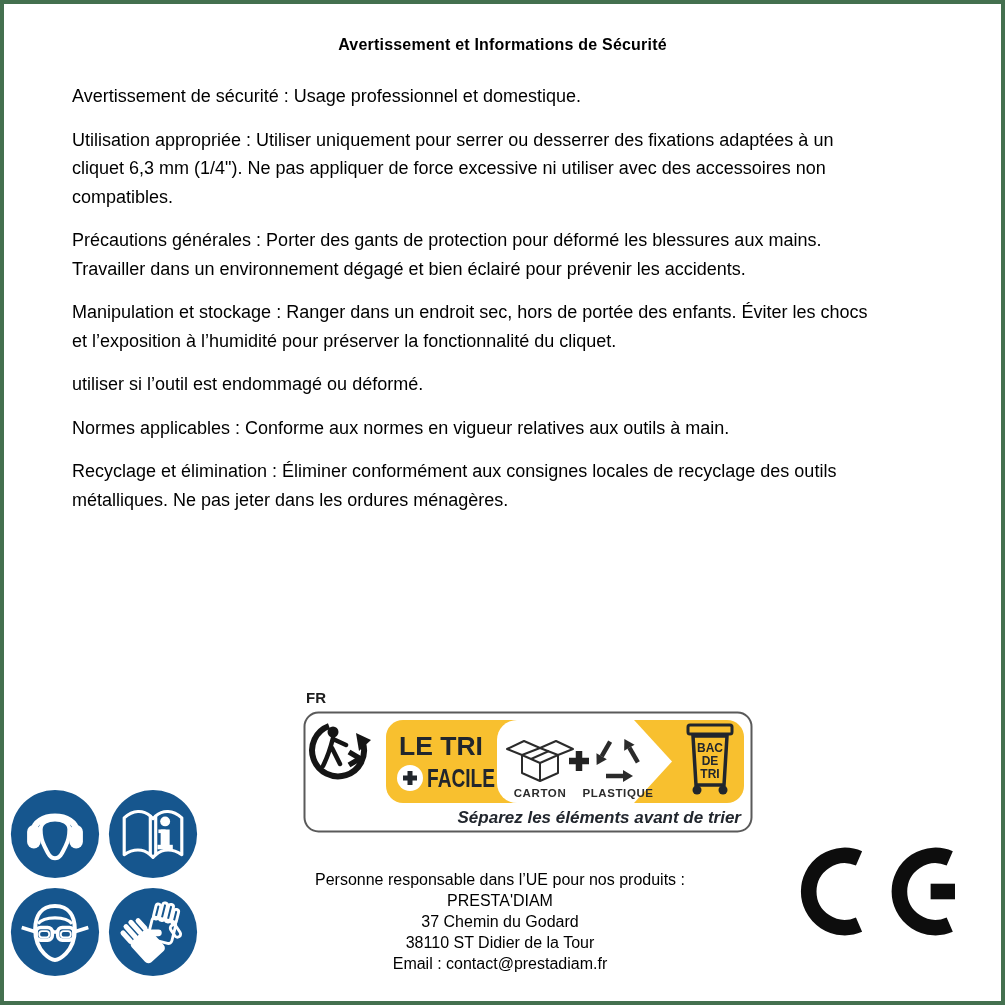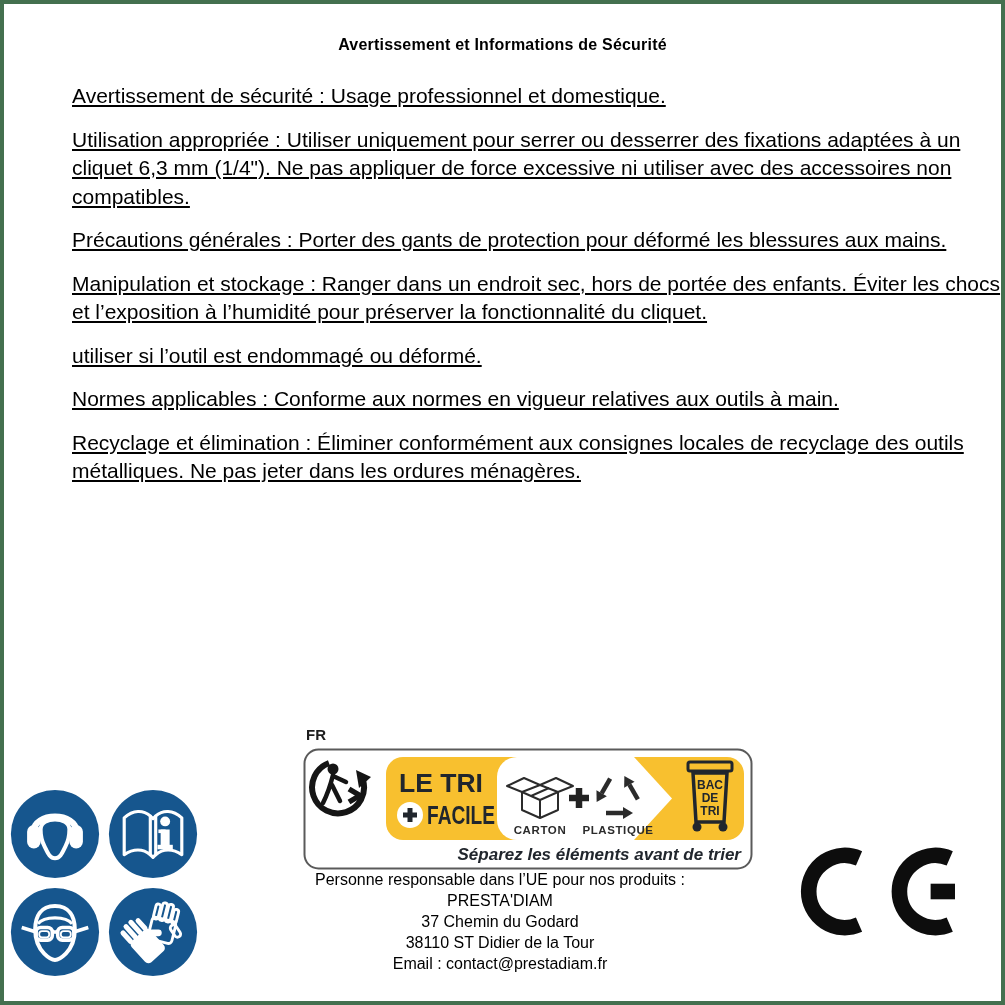--- a/index.html
+++ b/index.html
@@ -3,27 +3,27 @@
 <meta charset="utf-8">
 <style>
   html,body{margin:0;padding:0;}
   body{
     width:1005px;height:1005px;position:relative;background:#ffffff;
     font-family:"Liberation Sans", sans-serif;color:#000;overflow:hidden;
   }
   .frame{position:absolute;inset:0;border:4px solid #44704f;box-sizing:border-box;pointer-events:none;}
   .title{position:absolute;top:36px;left:0;width:100%;text-align:center;
     font-weight:bold;font-size:16px;letter-spacing:.2px;}
-  #body-text{position:absolute;left:72px;top:82px;right:50px;font-size:21px;text-decoration:underline;}
+  #body-text{position:absolute;left:72px;top:82px;right:50px;font-size:18px;}
   #body-text .para{margin:0 0 15px 0;}
   #body-text .line{line-height:28.5px;white-space:nowrap;}
   .icons-grid{position:absolute;left:10px;top:789px;display:grid;
     grid-template-columns:90px 90px;grid-auto-rows:90px;gap:8px;}
   .icons-grid svg{display:block;}
-  .tri-wrap{position:absolute;left:266px;top:727px;width:452px;padding-left:37px;}
+  .tri-wrap{position:absolute;left:266px;top:690px;width:452px;padding-left:37px;}
   .fr-code{font-weight:bold;font-size:15px;line-height:15px;margin:0 0 6px 3px;color:#1d1d1d;}
   .responsible{position:absolute;left:240px;top:869px;width:520px;text-align:center;
     font-weight:normal;font-size:16px;}
   .responsible .line{line-height:21px;white-space:nowrap;}
   .ce-mark{position:absolute;left:797px;top:845px;}
 </style>
 </head>
 <body>
 
 <div class="frame"></div>
@@ -34,20 +34,21 @@
     <div class="para">
       <div class="line">Avertissement de sécurité : Usage professionnel et domestique.</div>
     </div>
     <div class="para">
       <div class="line">Utilisation appropriée : Utiliser uniquement pour serrer ou desserrer des fixations adaptées à un</div>
       <div class="line">cliquet 6,3 mm (1/4"). Ne pas appliquer de force excessive ni utiliser avec des accessoires non</div>
       <div class="line">compatibles.</div>
     </div>
     <div class="para">
       <div class="line">Précautions générales : Porter des gants de protection pour déformé les blessures aux mains.</div>
+      <div class="line">Travailler dans un environnement dégagé et bien éclairé pour prévenir les accidents.</div>
     </div>
     <div class="para">
       <div class="line">Manipulation et stockage : Ranger dans un endroit sec, hors de portée des enfants. Éviter les chocs</div>
       <div class="line">et l’exposition à l’humidité pour préserver la fonctionnalité du cliquet.</div>
     </div>
     <div class="para">
       <div class="line">utiliser si l’outil est endommagé ou déformé.</div>
     </div>
     <div class="para">
       <div class="line">Normes applicables : Conforme aux normes en vigueur relatives aux outils à main.</div>

